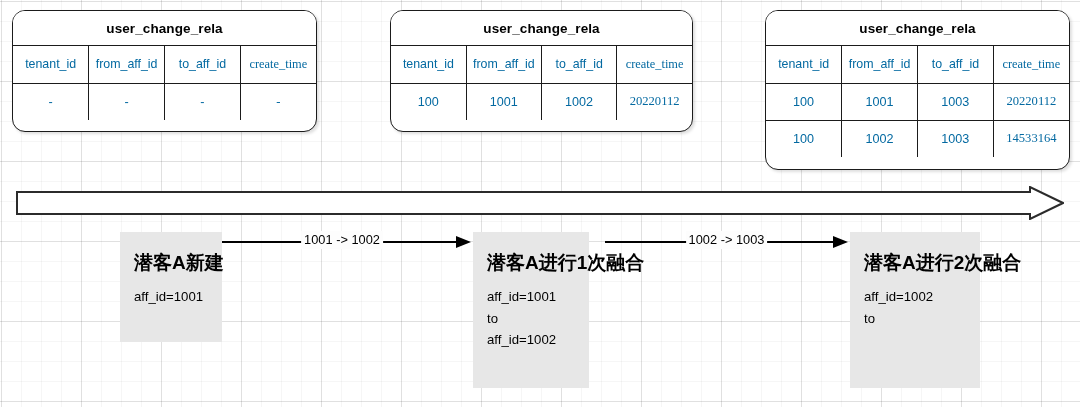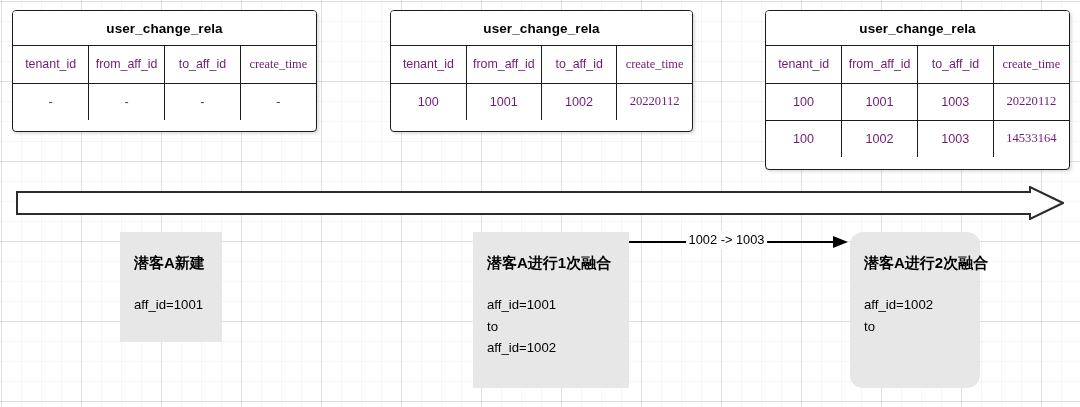--- a/index.html
+++ b/index.html
@@ -22,21 +22,21 @@
     background-position: 1px 1px, 1px 1px, 1px 1px, 1px 1px;
     font-family: "Liberation Sans", "DejaVu Sans", sans-serif;
   }
 
   
   .tbl-card {
     position: absolute;
     box-sizing: border-box;
     background: #ffffff;
     border: 1.6px solid #1b1b1b;
-    border-radius: 4px;
+    border-radius: 13px;
     box-shadow: 2px 2px 3px rgba(0,0,0,0.13);
     overflow: hidden;
   }
   .tbl-title {
     height: 35px;
     line-height: 35px;
     text-align: center;
     font-size: 13.5px;
     font-weight: bold;
     color: #000;
@@ -51,21 +51,21 @@
     border-collapse: collapse;
     table-layout: fixed;
   }
   .tbl-row { display: table-row; }
   .tbl-cell {
     display: table-cell;
     height: 37px;
     vertical-align: middle;
     text-align: center;
     font-size: 12.6px;
-    color: #701a75;
+    color: #0369a1;
     border-right: 1.6px solid #1b1b1b;
     border-bottom: 1.6px solid #1b1b1b;
     box-sizing: border-box;
     white-space: nowrap;
     overflow: hidden;
   }
   .tbl-row:last-child .tbl-cell { border-bottom: none; }
   .tbl-cell:last-child { border-right: none; font-family: Liberation Serif, serif; }
   .hdr-row .tbl-cell { font-size: 12.4px; }
 
@@ -80,28 +80,28 @@
   .timeline svg { display: block; }
 
   
   .stage-box {
     position: absolute;
     box-sizing: border-box;
     background: #e7e7e7;
     padding: 22px 0 0 14px;
   }
   .stage-title {
-    font-size: 15px;
+    font-size: 19px;
     font-weight: bold;
     color: #000;
     line-height: 18px;
     white-space: nowrap;
   }
   .stage-lines {
-    margin-top: 22px;
+    margin-top: 14px;
     font-size: 13.2px;
     color: #000;
     line-height: 21.5px;
   }
   .stage-line { white-space: nowrap; }
 
   
   .connector {
     position: absolute;
     height: 22px;
@@ -184,46 +184,53 @@
       </div>
     </div>
   </div>
 
   <div class="timeline">
     <svg width="1048" height="34" viewBox="0 0 1048 34">
       <polygon points="1,6 1014,6 1014,1 1047,17 1014,33 1014,28 1,28" fill="#ffffff" stroke="#2b2b2b" stroke-width="2" stroke-linejoin="miter"></polygon>
     </svg>
   </div>
 
+  <div class="connector" style="left:213px; top:231px; width:258px;">
+    <svg width="258" height="22" viewBox="0 0 258 22">
+      <line x1="0" y1="11" x2="246" y2="11" stroke="#000" stroke-width="1.8"></line>
+      <polygon points="258,11 243,5 243,17" fill="#000"></polygon>
+    </svg>
+    <span class="conn-label">1001 -&gt; 1002</span>
+  </div>
 
   <div class="connector" style="left:605px; top:231px; width:243px;">
     <svg width="243" height="22" viewBox="0 0 243 22">
       <line x1="0" y1="11" x2="231" y2="11" stroke="#000" stroke-width="1.8"></line>
       <polygon points="243,11 228,5 228,17" fill="#000"></polygon>
     </svg>
     <span class="conn-label">1002 -&gt; 1003</span>
   </div>
 
   <div class="stage-box" style="left:120px; top:232px; width:102px; height:110px;">
     <div class="stage-title">潜客A新建</div>
     <div class="stage-lines">
       <div class="stage-line">aff_id=1001</div>
     </div>
   </div>
 
-  <div class="stage-box" style="left:473px; top:232px; width:156px; height:156px;">
+  <div class="stage-box" style="left:473px; top:232px; width:116px; height:156px;">
     <div class="stage-title">潜客A进行1次融合</div>
     <div class="stage-lines">
       <div class="stage-line">aff_id=1001</div>
       <div class="stage-line">to</div>
       <div class="stage-line">aff_id=1002</div>
     </div>
   </div>
 
-  <div class="stage-box" style="left:850px; top:232px; width:130px; height:156px;border-radius:13px;">
+  <div class="stage-box" style="left:850px; top:232px; width:130px; height:156px;">
     <div class="stage-title">潜客A进行2次融合</div>
     <div class="stage-lines">
       <div class="stage-line">aff_id=1002</div>
       <div class="stage-line">to</div>
     </div>
   </div>
 
 </div>
 
 </body></html>

